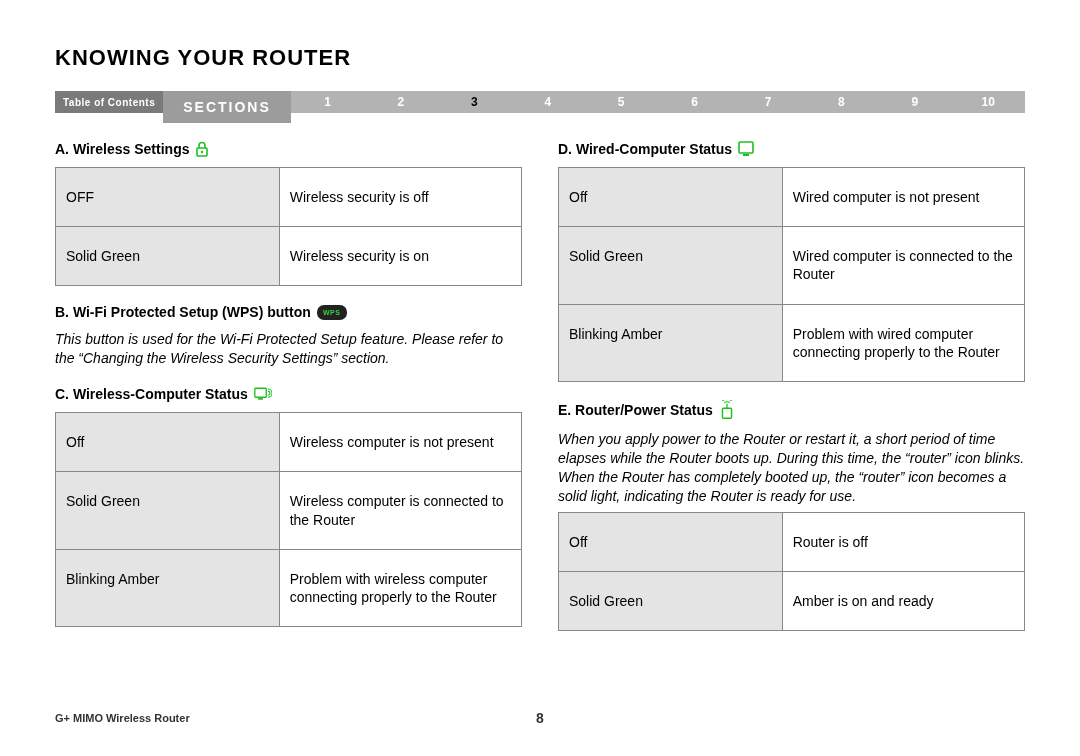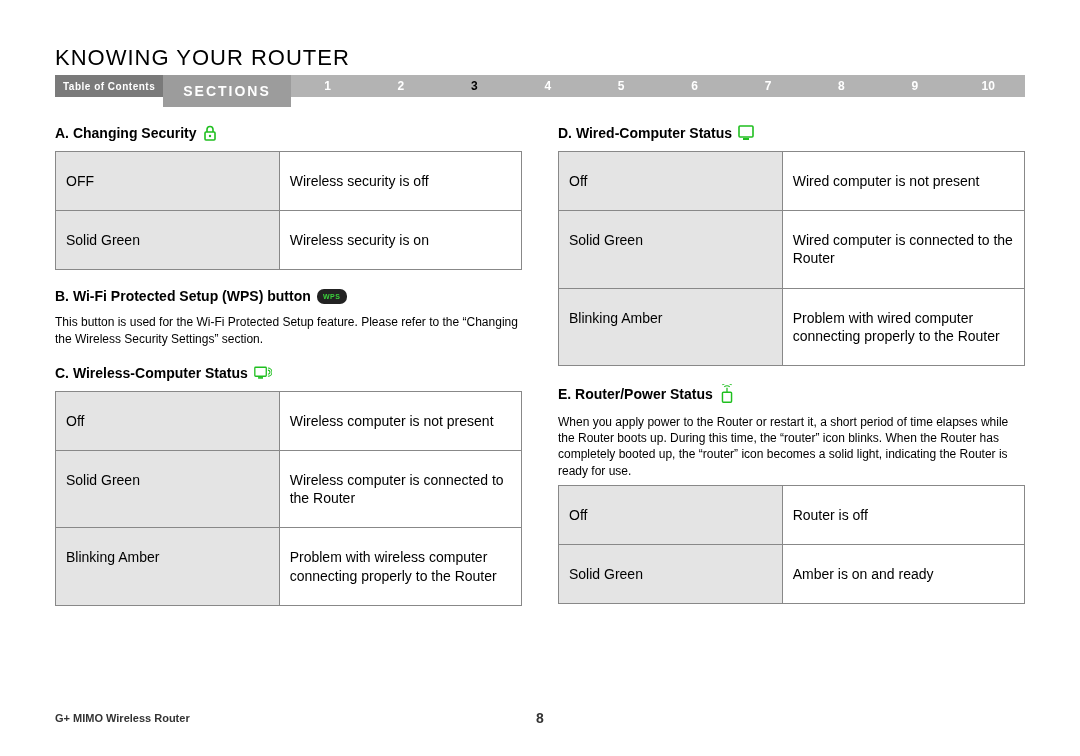--- a/index.html
+++ b/index.html
@@ -14,23 +14,23 @@
   }
   .page {
     position: relative;
     width: 1080px;
     height: 756px;
     box-sizing: border-box;
     padding: 45px 55px 35px 55px;
   }
   .page-title {
     font-size: 22px;
-    font-weight: normal;
+    font-weight: bold;
     letter-spacing: 1px;
-    margin-bottom: 4px;
+    margin-bottom: 20px;
   }
   .navbar {
     display: flex;
     align-items: stretch;
     height: 22px;
     font-size: 12px;
     font-weight: bold;
     color: #fff;
     margin-bottom: 28px;
   }
@@ -75,23 +75,24 @@
   .section-heading {
     font-weight: bold;
     font-size: 14px;
     margin: 18px 0 10px 0;
     display: flex;
     align-items: center;
     gap: 6px;
   }
   .section-heading.first { margin-top: 0; }
   .body-text {
-    font-size: 12px;
+    font-size: 14px;
     line-height: 1.35;
     margin: 0 0 6px 0;
+    font-style: italic;
   }
   table.status {
     width: 100%;
     border-collapse: collapse;
     font-size: 14px;
   }
   table.status td {
     border: 1px solid #888;
     padding: 20px 10px;
     vertical-align: top;
@@ -162,21 +163,21 @@
       <span class="nav-num">9</span>
       <span class="nav-num">10</span>
     </div>
   </div>
 
   <div class="columns">
 
     <div class="col">
 
       <div class="section-heading first">
-        <span>A. Changing Security</span>
+        <span>A. Wireless Settings</span>
         <span class="ico ico-lock">
           <svg viewBox="0 0 14 16">
               <path fill="none" stroke="#1fbf1f" stroke-width="1.6" d="M4 7 V4.5 a3 3 0 0 1 6 0 V7"></path>
               <rect x="2" y="7" width="10" height="8" rx="1" fill="none" stroke="#1fbf1f" stroke-width="1.6"></rect>
               <circle cx="7" cy="11" r="1.2" fill="#1fbf1f"></circle>
             </svg>
         </span>
       </div>
       <table class="status">
         <tbody>

